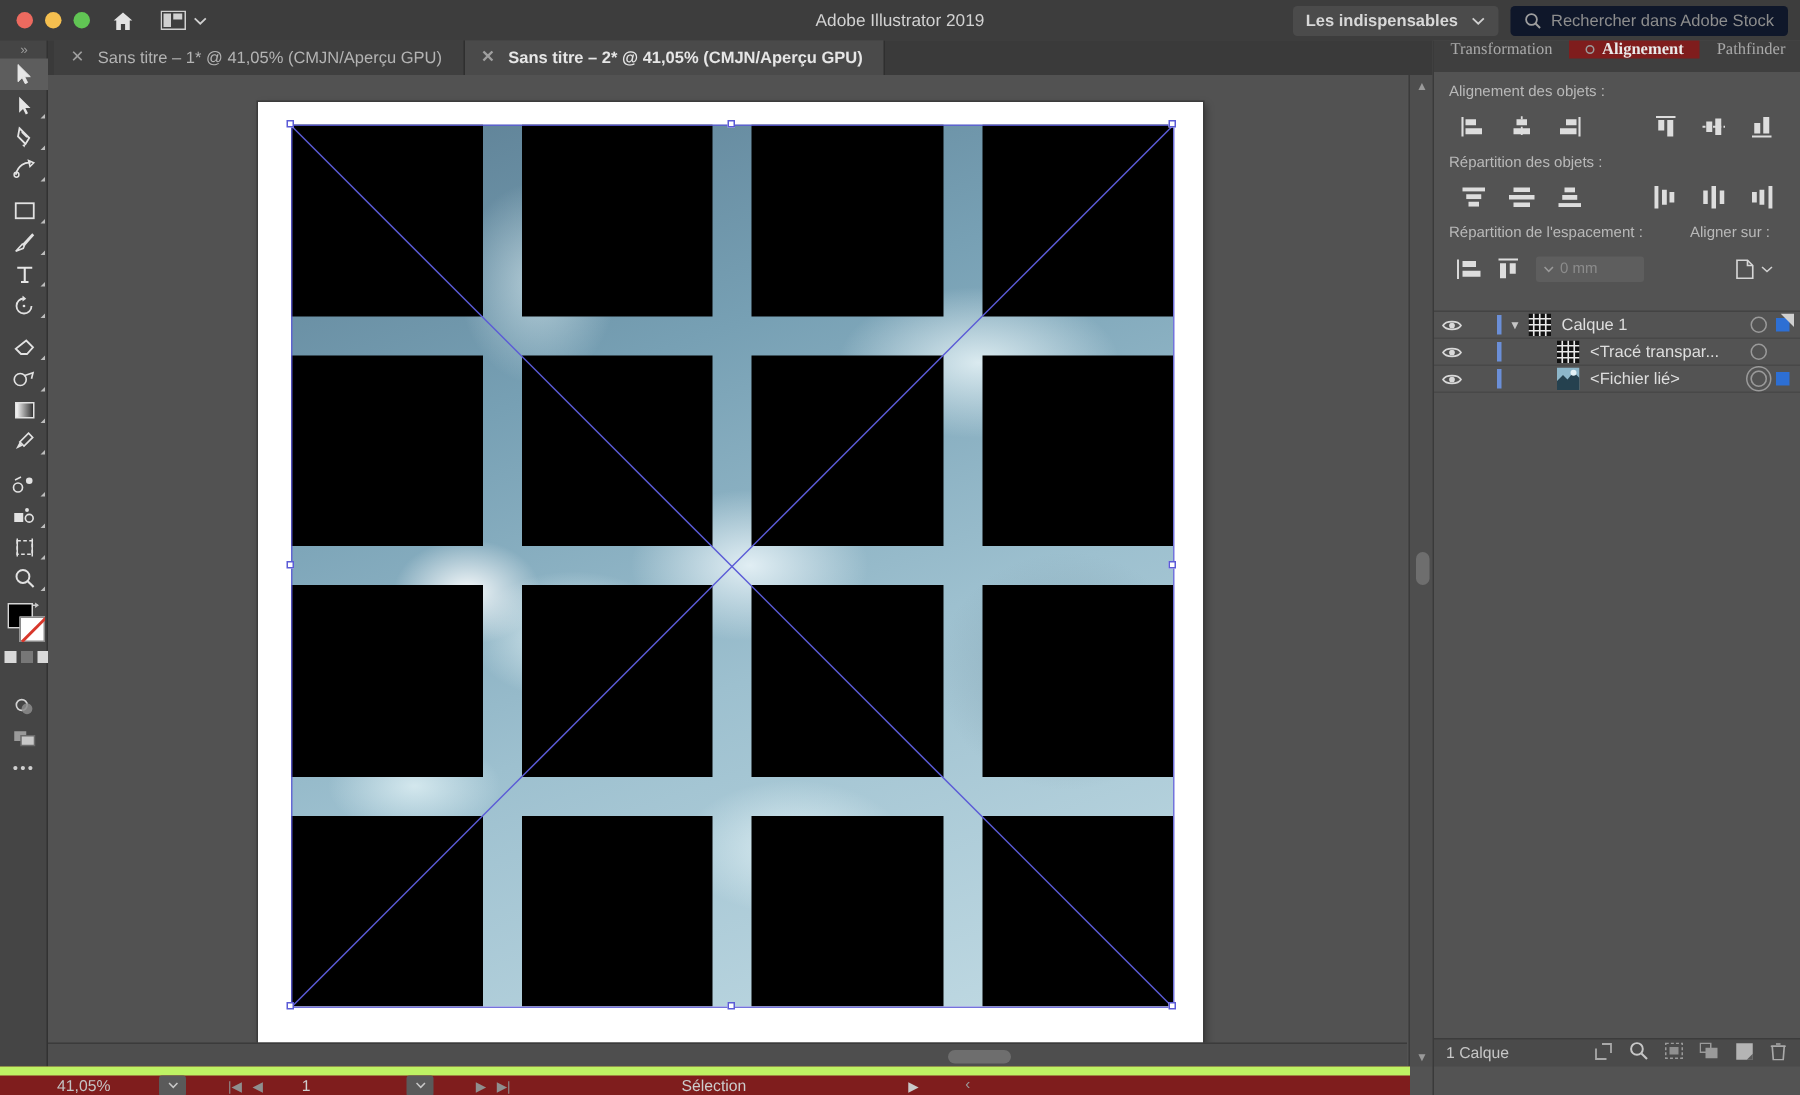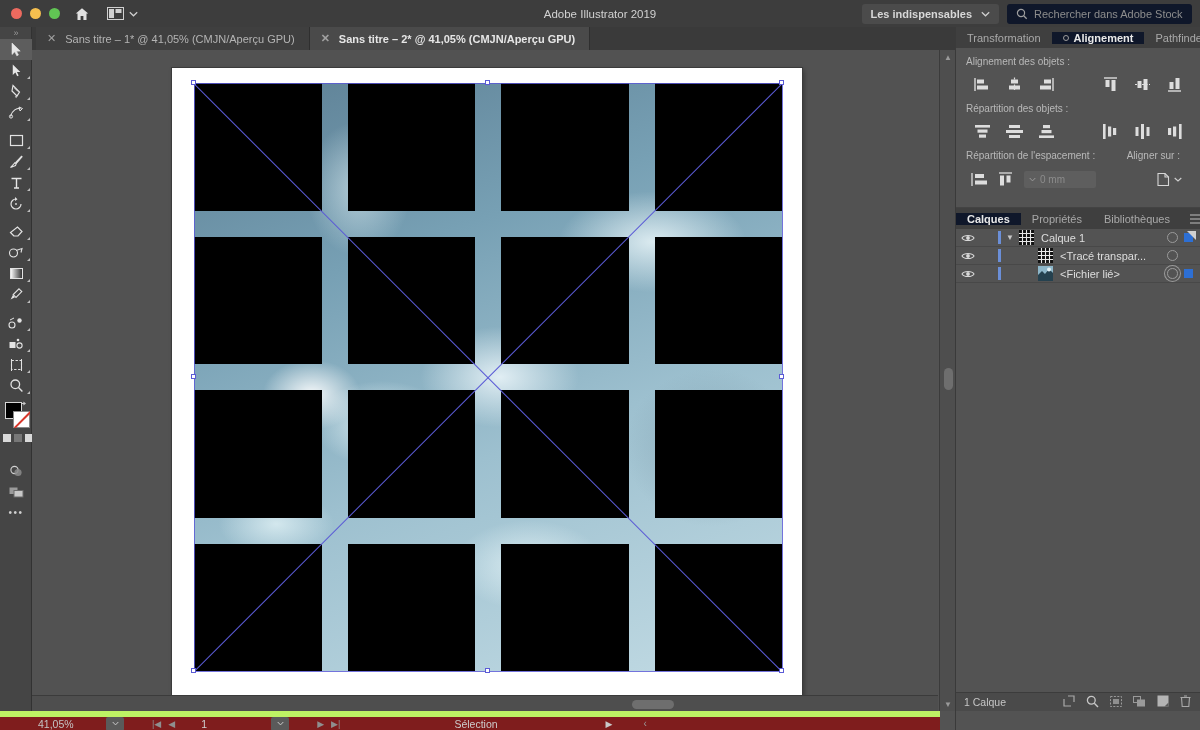--- a/index.html
+++ b/index.html
@@ -148,27 +148,27 @@
   .sb-tool{ margin-left:94px; color:#cdcdcd;}
   .sb-play{ margin-left:88px; color:#c9c9c9; font-size:9px;}
   .sb-lt{ margin-left:11px; color:#9a9a9a; font-size:10px;}
 
   
   .dock{
     position:absolute; right:0; top:27px; width:245px; height:703px;
     background:#535353; border-left:1px solid #3a3a3a;
   }
   .panel-tabs{
-    display:flex; align-items:center; height:21px; background:#3f3f3f;
+    display:flex; align-items:flex-start; height:21px; background:#3f3f3f;font-family:Liberation Serif, serif;
   }
   .ptab{
     display:flex;align-items:center;gap:5px; padding:0 11px;
     font-size:11px; color:#a9a9a9; white-space:nowrap;
   }
-  .ptab.active{ background:#0f172a; color:#e9e9e9; font-weight:bold;}
+  .ptab.active{ background:#7f1d1d; color:#e9e9e9; font-weight:bold;}
   .ptab .odot{ width:6px;height:6px;border-radius:50%;border:1px solid #9b9b9b;}
   .ptab-menu{ margin-left:auto; display:flex;align-items:center;padding:0 9px; color:#b6b6b6;}
   .panel-body{ padding:8px 10px 0 10px; }
   .sect-label{ font-size:10px; color:#b9b9b9; margin-bottom:6px; }
   .icon-row{ display:flex; align-items:center; height:22px; margin-bottom:8px;}
   .al-ic{ width:32px; height:20px; display:flex;align-items:center;justify-content:center;}
   .al-spacer{ flex:1; }
   .sp-row{ display:flex; align-items:center; height:24px; }
   .numfield{
     width:72px;height:17px;background:#5e5e5e;border-radius:2px;
@@ -637,36 +637,20 @@
             <path d="M9 1.5 9 5 12.5 5" fill="none" stroke="#d6d6d6" stroke-width="1.1"></path>
           </svg>
           <svg width="8" height="5" viewBox="0 0 8 5">
               <path d="M0.7 1 4 4 7.3 1" stroke="#d0d0d0" stroke-width="1.1" fill="none"></path>
             </svg>
         </span>
       </div>
     </div>
 
     <div class="layers">
-      <div class="panel-tabs">
-        <div class="ptab active">
-          <span>Calques</span>
-        </div>
-        <div class="ptab">
-          <span>Propriétés</span>
-        </div>
-        <div class="ptab">
-          <span>Bibliothèques</span>
-        </div>
-        <div class="ptab-menu">
-          <svg width="13" height="10" viewBox="0 0 13 10">
-              <path d="M0 1h13M0 5h13M0 9h13" stroke="#bdbdbd" stroke-width="1.2"></path>
-            </svg>
-        </div>
-      </div>
 
       <div class="layer-row">
         <span class="lr-eye">
           <svg width="14" height="10" viewBox="0 0 14 10">
               <path d="M1 5C3 1.6 11 1.6 13 5 11 8.4 3 8.4 1 5Z" fill="none" stroke="#d8d8d8" stroke-width="1.1"></path>
               <circle cx="7" cy="5" r="1.9" fill="#d8d8d8"></circle>
             </svg>
         </span>
         <span class="lr-lock"></span>
         <span class="lr-bar"></span>

